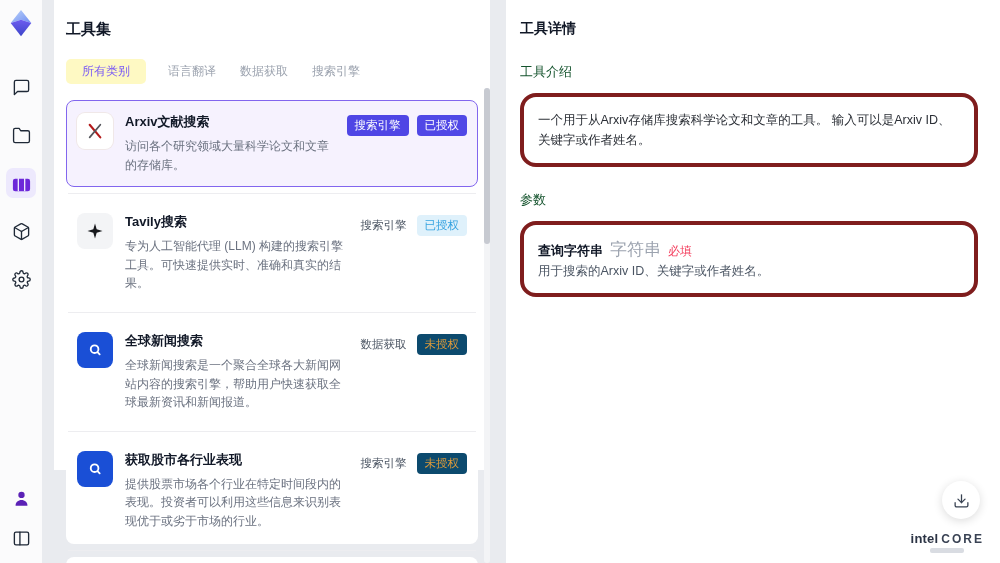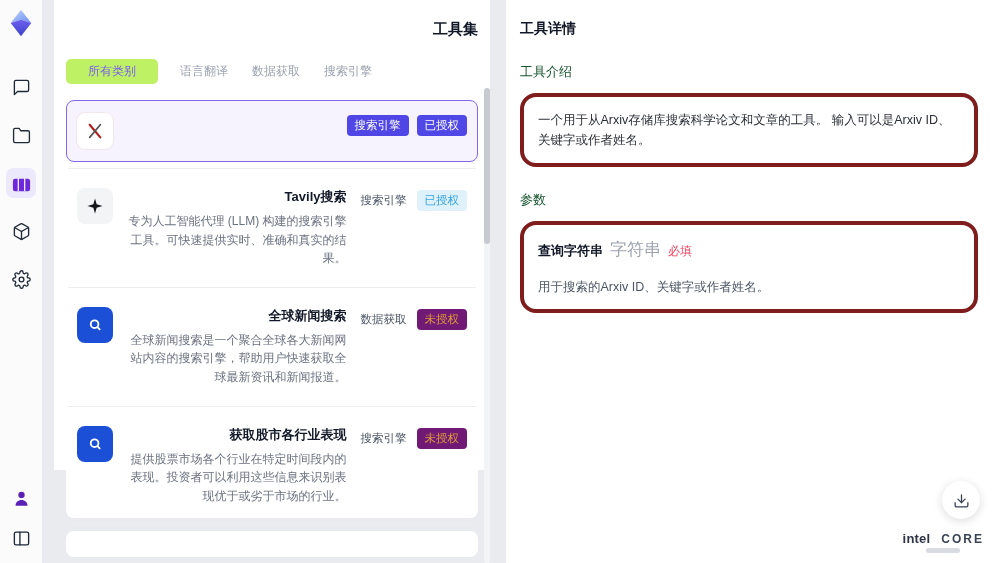--- a/index.html
+++ b/index.html
@@ -24,26 +24,26 @@
   }
   .rail-btn svg { width:19px; height:19px; stroke:#1f2937; stroke-width:1.7;
     fill:none; stroke-linecap:round; stroke-linejoin:round; }
   .rail-btn.active { background:#ede9fd; }
   .rail-btn.active svg { stroke:#6d28d9; fill:#6d28d9; }
   .rail-bottom { margin-top:auto; display:flex; flex-direction:column; align-items:center; gap:10px; }
   .rail-bottom .user-btn svg { fill:#5b21b6; stroke:none; }
   
   .left-panel {
     position:absolute; left:54px; top:0; width:436px; height:470px;
-    background:#ffffff; padding:20px 12px 0 12px; z-index:2;text-align:right;
+    background:#ffffff; padding:20px 12px 0 12px; z-index:2;
   }
   .panel-title { font-size:15px; font-weight:bold; color:#111827; margin-bottom:20px; }
   .tabs { display:flex; align-items:center; gap:20px; margin-bottom:16px; }
   .tab { font-size:12px; color:#9ca3af; cursor:pointer; padding:4px 2px; white-space:nowrap; }
-  .tab.active { background:#bef264; color:#7a5af5; border-radius:5px; padding:4px 22px; }
+  .tab.active { background:#fef9c3; color:#7a5af5; border-radius:5px; padding:4px 16px; }
   .tool-list { height:463px; overflow:hidden; position:relative; }
   .card {
     display:flex; gap:12px; padding:12px 10px; border-radius:8px;
     border:1.5px solid transparent; cursor:pointer; background:#fff;
   }
   .card.selected { background:#f6f2fe; border-color:#8266ee; }
   .divider { height:1px; background:#ededf0; margin:6px 2px; }
   .tool-icon {
     width:36px; height:36px; border-radius:8px; flex-shrink:0;
     display:flex; align-items:center; justify-content:center;
@@ -53,59 +53,59 @@
   .tool-icon.bluq  { background:#1a4fd6; }
   .card-body { flex:1; min-width:0; }
   .card-title { font-size:13px; font-weight:bold; color:#111827; margin-bottom:6px; }
   .card-desc { font-size:12px; line-height:1.55; color:#6b7280; }
   .card-badges { display:flex; gap:8px; flex-shrink:0; align-self:flex-start; margin-top:2px; }
   .badge { font-size:11.5px; padding:3px 8px; border-radius:4px; white-space:nowrap; }
   .badge.cat-solid { background:#4f46e5; color:#ffffff; }
   .badge.auth-solid { background:#5048e6; color:#ffffff; }
   .badge.cat-plain { color:#4b5563; padding:3px 2px; }
   .badge.auth-blue { background:#dff1fb; color:#36a3e0; }
-  .badge.auth-orange { background:#701a75; color:#dd9a3a; }
+  .badge.auth-orange { background:#0c4a6e; color:#dd9a3a; }
   .scrollbar-track {
     position:absolute; right:0px; top:88px; width:6px; height:475px;
     background:#f3f4f6; border-radius:3px;
   }
   .scrollbar-thumb {
     position:absolute; right:0px; top:0px; width:6px; height:156px;
     background:#c7cad1; border-radius:3px; cursor:grab;
   }
   
   .right-panel {
     position:absolute; left:506px; top:0; right:0; height:563px;
     background:#ffffff; padding:20px 22px 0 14px; z-index:2;
   }
   .detail-title { font-size:14px; font-weight:bold; color:#111827; margin-bottom:25px; }
   .section-heading { font-size:13px; font-weight:normal; color:#14532d; margin-bottom:12px; }
   .intro-box, .param-box {
     border:4px solid #7f1d1d; border-radius:16px; background:#fff;
     padding:13px 14px; margin-bottom:24px;
   }
   .intro-text { font-size:12.5px; color:#2b2f36; line-height:1.6; }
-  .param-name-row { display:flex; align-items:baseline; gap:7px; margin-bottom:18px; }
+  .param-name-row { display:flex; align-items:baseline; gap:7px; margin-bottom:2px; }
   .param-name { font-size:13px; font-weight:bold; color:#111827; }
   .param-type { font-size:17px; color:#9ca3af; }
   .param-required { font-size:12px; color:#f43f5e; }
   .param-desc { font-size:12.5px; color:#4b5563; }
   
   .download-fab {
     position:absolute; right:20px; bottom:44px; width:38px; height:38px;
     border-radius:50%; background:#ffffff; box-shadow:0 2px 10px rgba(0,0,0,0.14);
     display:flex; align-items:center; justify-content:center; cursor:pointer; z-index:4;
   }
   .download-fab svg { width:17px; height:17px; stroke:#374151; stroke-width:1.8;
     fill:none; stroke-linecap:round; stroke-linejoin:round; }
   .intel-logo {
     position:absolute; right:16px; bottom:10px; z-index:4;
     display:flex; flex-direction:column; align-items:center; line-height:1;
   }
-  .intel-row { display:flex; align-items:center; gap:11px; }
+  .intel-row { display:flex; align-items:center; gap:3px; }
   .intel-word { font-size:13px; font-weight:bold; color:#2b3344; letter-spacing:0.2px; }
   .core-word { font-size:12px; font-weight:700; color:#3a4354; letter-spacing:2px; }
   .intel-sub { margin-top:3px; width:34px; height:5px; border-radius:2px; background:#d9dce2; }
 </style>
 </head>
 <body>
 
 <div class="rail">
   <svg class="logo" viewBox="0 0 32 32">
     <defs>
@@ -183,20 +183,22 @@
   <div class="tool-list">
 
     <div class="card selected">
       <div class="tool-icon arxiv">
         <svg viewBox="0 0 24 24" width="22" height="22">
           <path d="M6.2 5.2 L17.8 19" stroke="#b31b1b" stroke-width="2.3" stroke-linecap="round" fill="none"></path>
           <path d="M17.8 5.2 L6.2 19" stroke="#54555b" stroke-width="1.9" stroke-linecap="round" fill="none"></path>
         </svg>
       </div>
       <div class="card-body">
+        <div class="card-title">Arxiv文献搜索</div>
+        <div class="card-desc">访问各个研究领域大量科学论文和文章的存储库。</div>
       </div>
       <div class="card-badges">
         <span class="badge cat-solid">搜索引擎</span>
         <span class="badge auth-solid">已授权</span>
       </div>
     </div>
 
     <div class="divider"></div>
 
     <div class="card">

